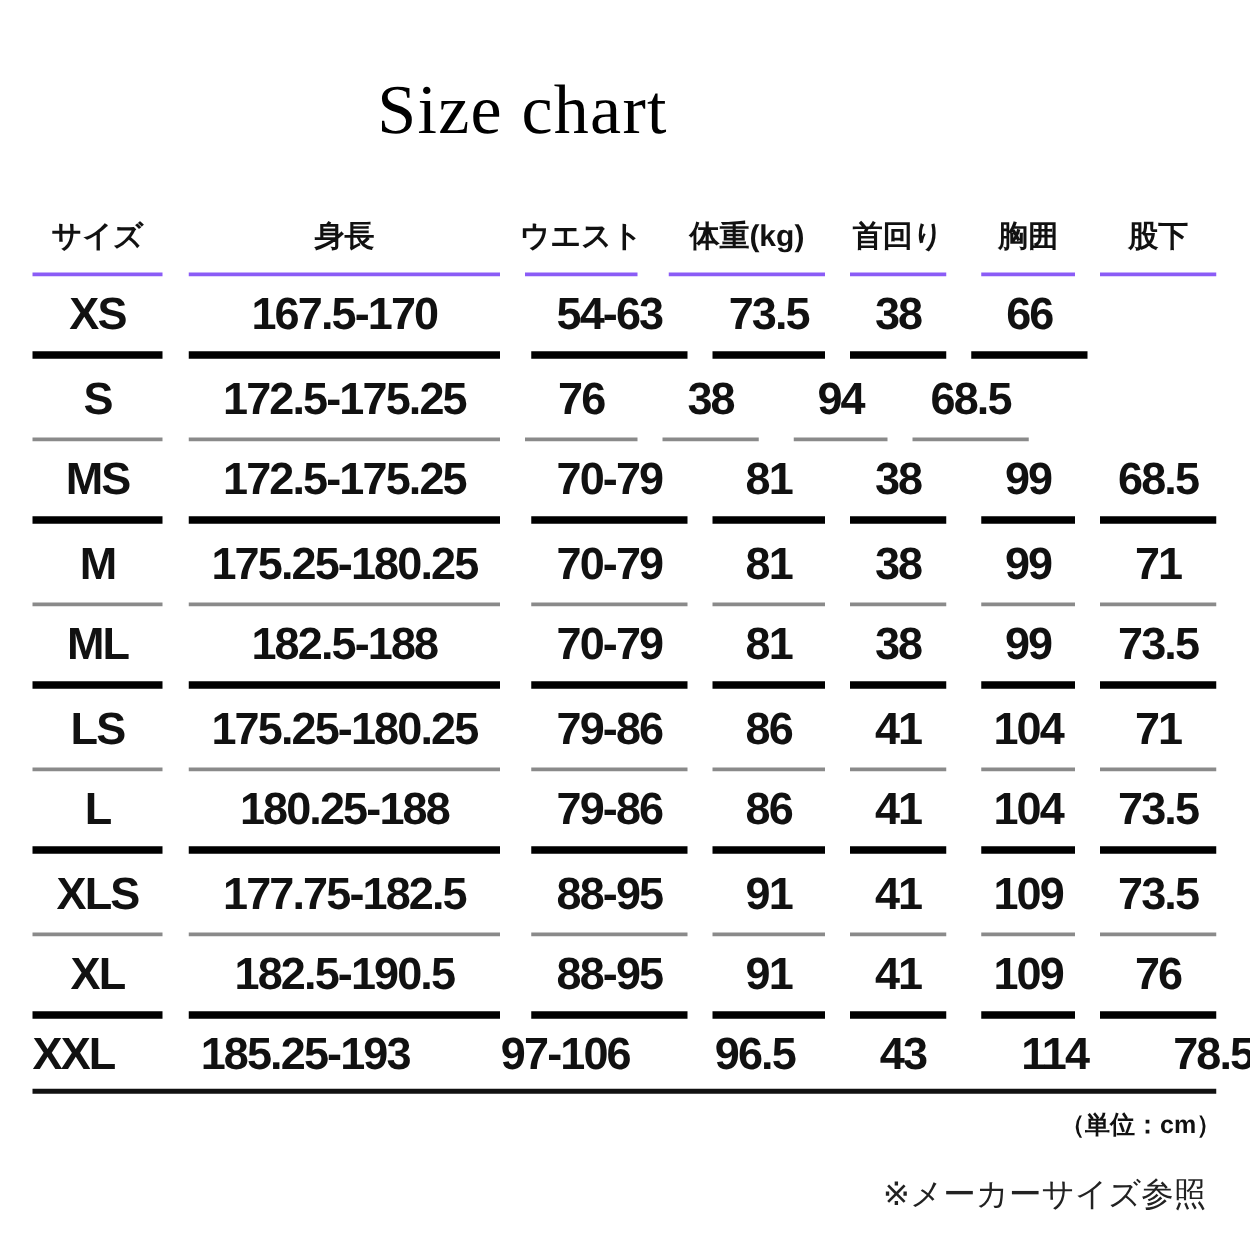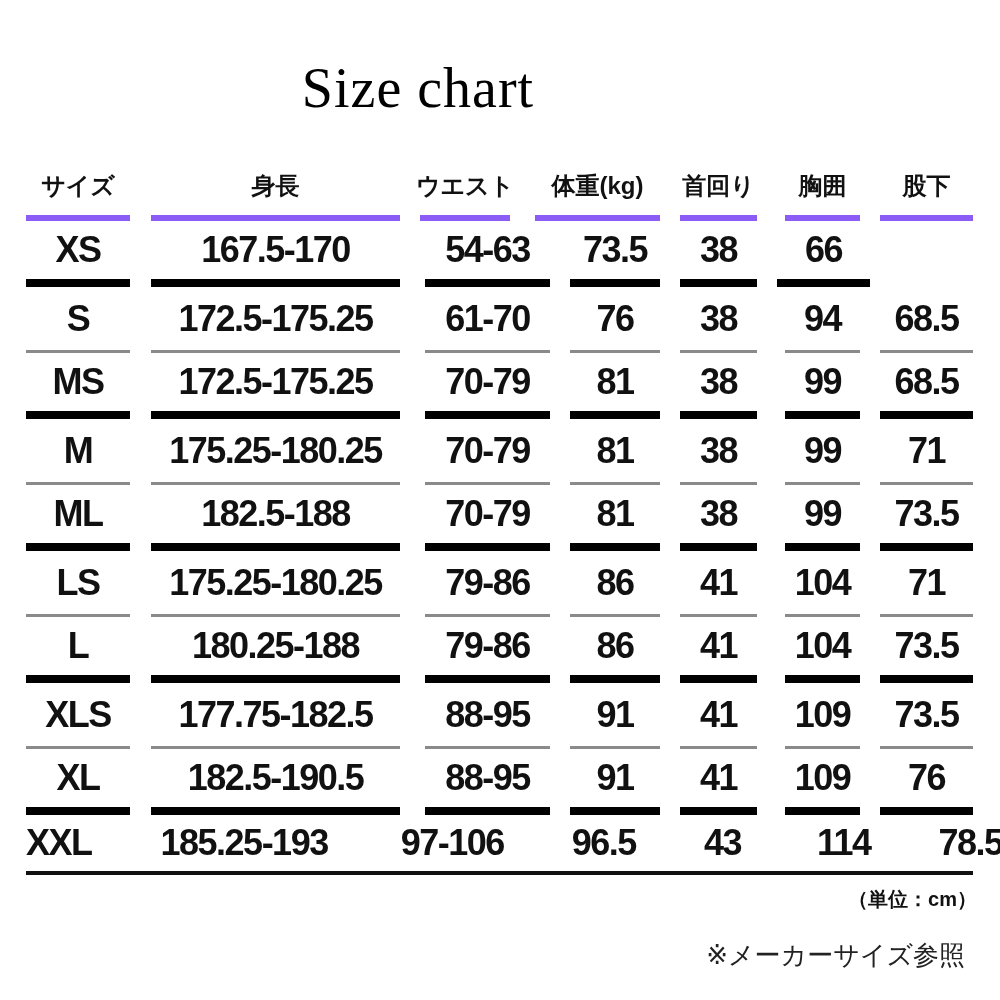--- a/index.html
+++ b/index.html
@@ -40,30 +40,30 @@
   .c3 { width: 90px;  margin-left: 20px; }
   .c4 { width: 77px;  margin-left: 20px; }
   .c5 { width: 75px;  margin-left: 28px; }
   .c6 { width: 93px;  margin-left: 20px; }
   .header-row { height: 61px; }
   .header-row .cell {
     align-items: flex-end;
     padding-bottom: 13px;
     font-size: 24px;
     font-weight: bold;
-    border-bottom: 6px solid #8b5cf6;
+    border-bottom: 3px solid #8b5cf6;
     letter-spacing: 0;
   }
   .body-row {
     height: 66px;
     font-weight: bold;
     font-size: 36px;
     letter-spacing: -1.5px;
   }
-  .sep-black .cell { border-bottom: 8px solid #000000; }
+  .sep-black .cell { border-bottom: 6px solid #000000; }
   .sep-gray  .cell { border-bottom: 3px solid #8a8a8a; }
   .row-last { height: 56px; gap: 48px; }
   .bottom-line {
     height: 4px;
     background: #111111;
     width: 947px;
   }
   .unit {
     position: absolute;
     top: 886px; right: 23px;
@@ -99,21 +99,20 @@
         <div class="cell c0">XS</div>
         <div class="cell c1">167.5-170</div>
         <div class="cell c2">54-63</div>
         <div class="cell c3">73.5</div>
         <div class="cell c4">38</div>
         <div class="cell c6">66</div>
       </div>
       <div class="row body-row sep-gray">
         <div class="cell c0">S</div>
         <div class="cell c1">172.5-175.25</div>
-        <div class="cell c2">61-70</div>
         <div class="cell c3">76</div>
         <div class="cell c4">38</div>
         <div class="cell c5">94</div>
         <div class="cell c6">68.5</div>
       </div>
       <div class="row body-row sep-black">
         <div class="cell c0">MS</div>
         <div class="cell c1">172.5-175.25</div>
         <div class="cell c2">70-79</div>
         <div class="cell c3">81</div>

